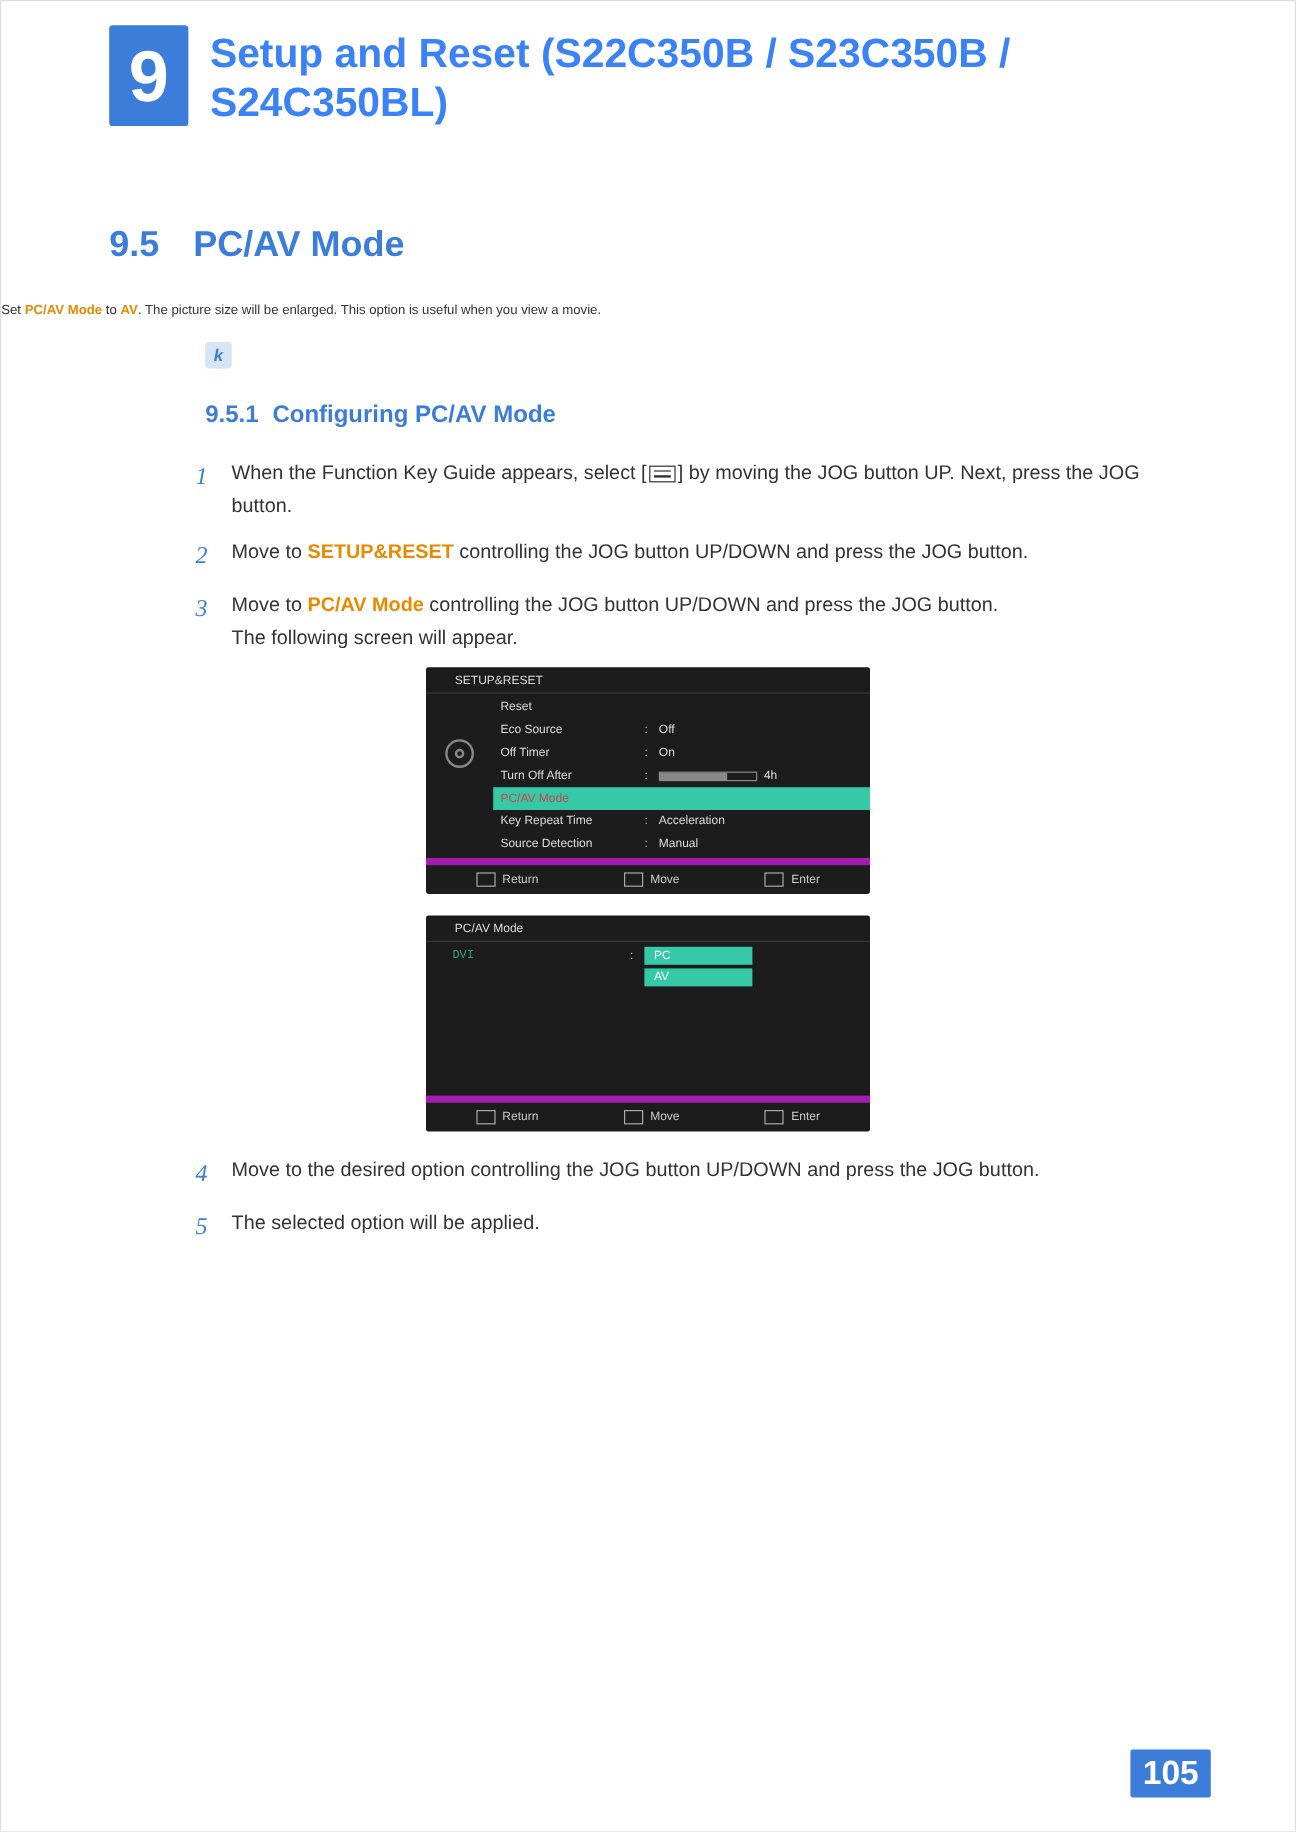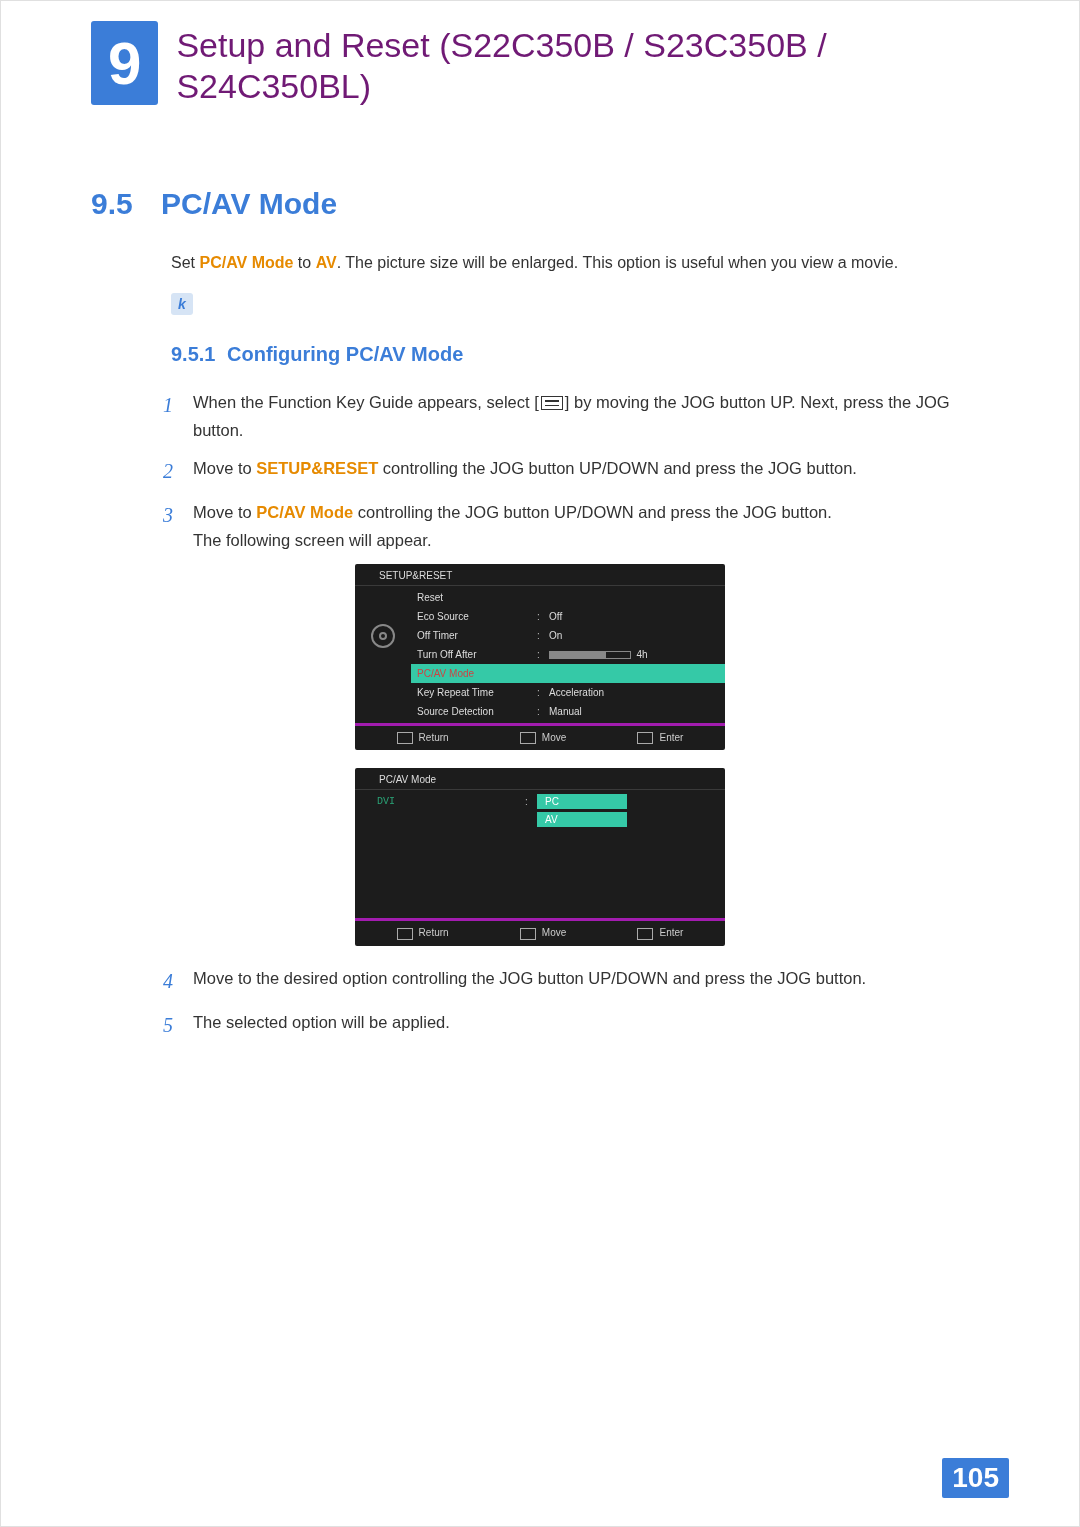--- a/index.html
+++ b/index.html
@@ -24,37 +24,36 @@
     color: #fff;
     font-size: 60px;
     font-weight: bold;
     display: flex;
     align-items: center;
     justify-content: center;
     border-radius: 3px;
     margin-right: 18px;
   }
   .chapter-title {
-    color: #701a75;
+    color: #3b82f6;
     font-size: 34px;
-    font-weight: normal;
+    font-weight: bold;
     line-height: 1.2;
     padding-top: 4px;
   }
   .section-title {
     color: #3b7dd8;
     font-size: 30px;
     font-weight: bold;
     margin: 80px 12px 30px 90px;
   }
   .section-num { display: inline-block; width: 70px; }
   .body-text {
-    font-size: 16px;
+    font-size: 11px;
     line-height: 1.5;
-    margin-left: 170px;
     margin-right: 80px;
     margin-bottom: 14px;
   }
   .bold { font-weight: bold; }
   .orange { color: #e68a00; font-weight: bold; }
   .note-block {
     display: flex;
     margin: 18px 80px 28px 170px;
     align-items: flex-start;
   }
@@ -148,21 +147,21 @@
   .osd-row .colon { width: 12px; color:#bbb; }
   .osd-row .value { flex:1; }
   .osd-row.hl { background:#35c9a7; color:#fff; }
   .osd-row.hl .label { color:#c44; }
   .slider {
     display:inline-block; width:82px; height:8px; border:1px solid #888;
     position:relative; vertical-align:middle;
   }
   .slider .fill { position:absolute; left:0; top:0; bottom:0; width:70%; background:#888;}
   .osd-footer {
-    border-top:3px solid #a21caf;
+    border-top:6px solid #a21caf;
     display:flex; justify-content: space-around;
     padding: 6px 6px;
     font-size:10px; color:#ccc;
   }
   .osd-footer span::before {
     content:""; display:inline-block; width:14px; height:10px;
     border:1px solid #aaa; margin-right:6px; vertical-align:middle;
   }
   .osd2-body { min-height: 128px; padding: 2px 0 30px 22px; }
   .osd2-row { display:flex; font-size:10px; height:18px; align-items:center;}

